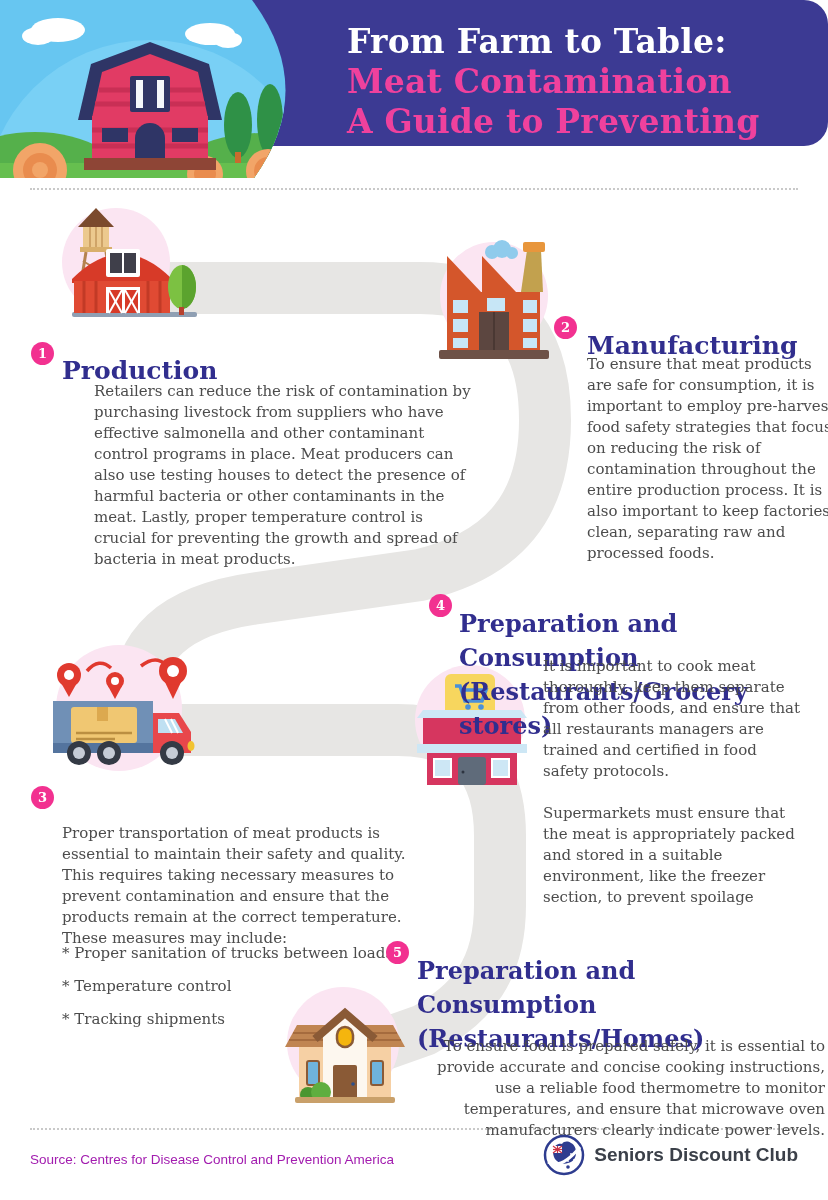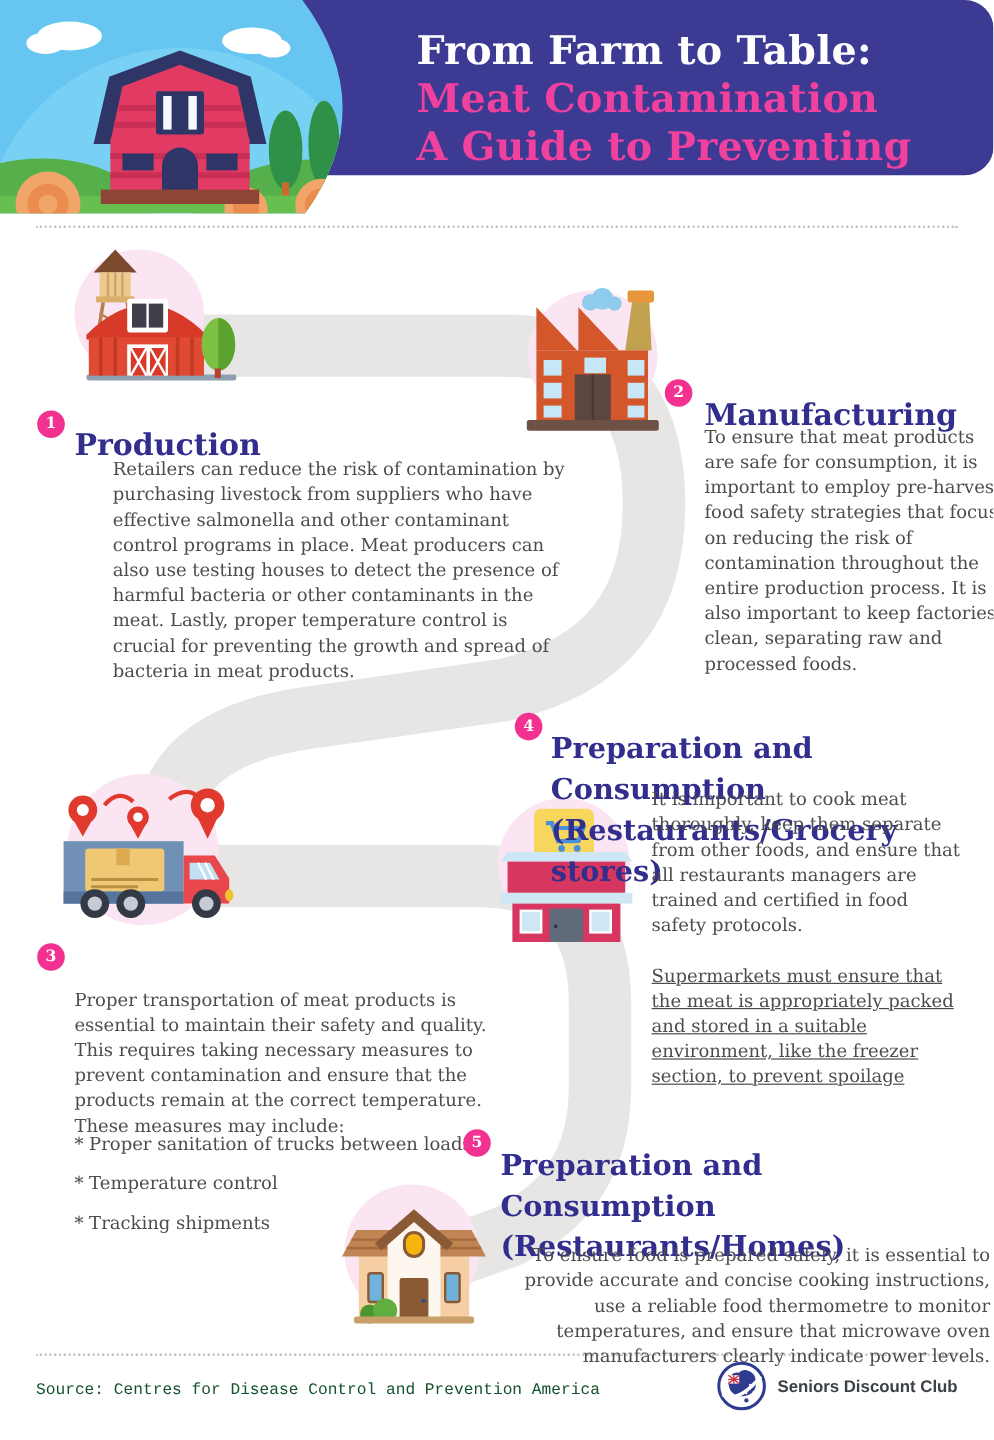--- a/index.html
+++ b/index.html
@@ -24,35 +24,35 @@
   #icon-truck{left:45px;top:635px;}
   #icon-store{left:415px;top:660px;}
   #icon-house{left:275px;top:985px;}
   
   .badge{position:absolute;width:23px;height:23px;border-radius:50%;background:#f23190;color:#fff;
          font-size:13px;font-weight:bold;display:flex;align-items:center;justify-content:center;z-index:3;}
   .sec-title{position:absolute;color:#312e8e;font-weight:bold;font-size:25px;line-height:30px;z-index:3;}
   .sec-title-2l{font-size:24px;line-height:34px;}
   .body-text{position:absolute;color:#4c4c4c;font-size:15px;line-height:21px;z-index:3;}
   .body-text p{margin:0;}
-  .body-text p + p{margin-top:21px;text-decoration:underline;}
+  .body-text p + p{margin-top:21px;}
   .bullets div{line-height:22px;margin-top:11px;}
   #badge1{left:31px;top:342px;}  #title1{left:62px;top:335px;}  #body1{left:62px;top:381px;width:385px;margin-left:32px;}
   #badge2{left:554px;top:316px;} #title2{left:587px;top:310px;} #body2{left:587px;top:354px;width:250px;}
   #badge3{left:31px;top:786px;}  #title3{left:62px;top:779px;}  #body3{left:62px;top:823px;width:362px;}
   #bullets3{left:62px;top:931px;width:380px;}
   #badge4{left:429px;top:594px;} #title4{left:459px;top:587px;width:350px;}
   #body4{left:543px;top:656px;width:264px;}
   #badge5{left:386px;top:941px;} #title5{left:417px;top:934px;width:380px;}
   #body5{left:417px;top:1036px;width:408px;text-align:right;}
   
-  .source{position:absolute;left:30px;top:1152px;font-family:Liberation Mono, monospace;
-          font-size:13.5px;color:#14532d;z-index:3;}
+  .source{position:absolute;left:30px;top:1152px;font-family:Liberation Sans, sans-serif;
+          font-size:13.5px;color:#a21caf;z-index:3;}
   .brand{position:absolute;right:30px;top:1134px;display:flex;align-items:center;gap:9px;z-index:3;}
-  .brand-text{font-family:"Liberation Sans",sans-serif;font-weight:bold;font-size:14px;color:#3b4049;}
+  .brand-text{font-family:"Liberation Sans",sans-serif;font-weight:bold;font-size:19px;color:#3b4049;}
 </style>
 </head>
 <body>
 
 <div class="page">
 
   <svg class="route" width="828" height="1200" viewBox="0 0 828 1200">
     <path d="M 130 288 H 420 C 500 288 545 330 545 420 C 545 505 505 555 420 575 L 258 598
              C 170 610 138 648 138 700 C 138 720 150 730 180 730 L 398 730
              C 466 730 500 766 500 836 L 500 905 C 500 970 472 1004 424 1030 L 345 1058" fill="none" stroke="#e7e6e4" stroke-width="52" stroke-linecap="round" stroke-linejoin="round"></path>

